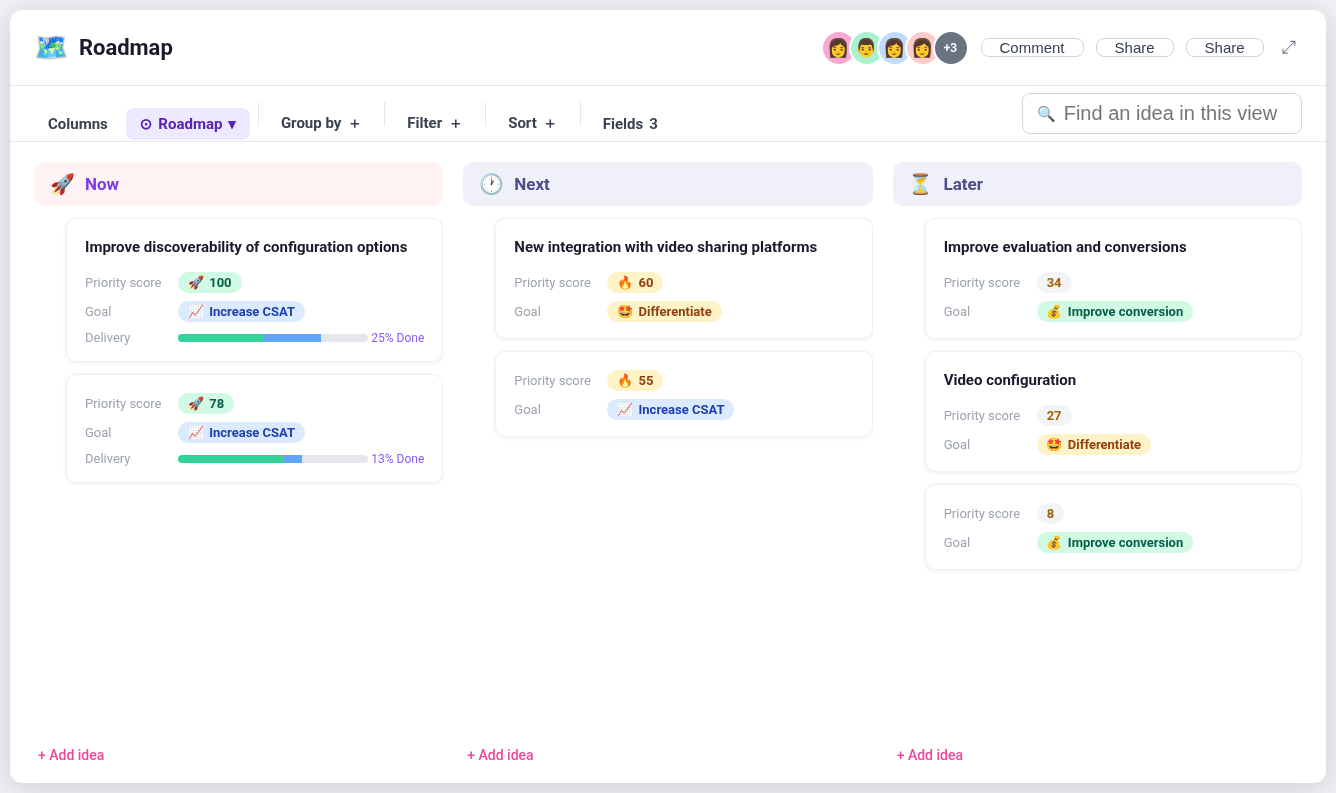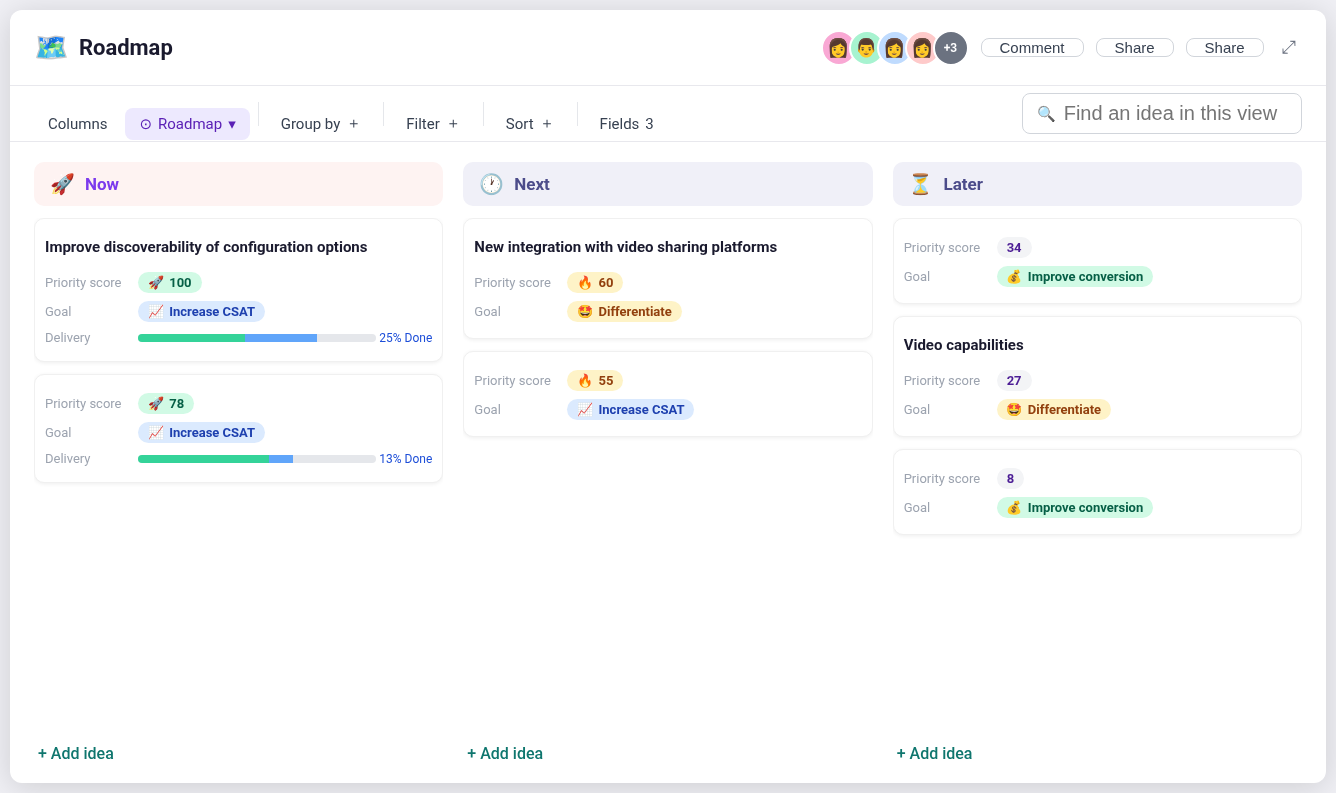--- a/index.html
+++ b/index.html
@@ -110,23 +110,23 @@
       gap: 4px;
       flex-shrink: 0;
     }
     .toolbar-item {
       padding: 7px 14px;
       border-radius: 8px;
       font-size: 15px;
       color: #374151;
       cursor: pointer;
       display: flex;
-      align-items: flex-end;
+      align-items: flex-start;
       gap: 6px;
-      font-weight: 400;
+      font-weight: 700;
       margin-top: 20px;
     }
     .toolbar-item.active {
       background: #ede9fe;
       color: #5b21b6;
     }
     .toolbar-divider {
       width: 1px;
       height: 24px;
       background: #e5e7eb;
@@ -185,23 +185,24 @@
     .cards-list {
       display: flex;
       flex-direction: column;
       gap: 12px;
       flex: 1;
       overflow-y: auto;
     }
     .card {
       background: #fff;
       border-radius: 10px;
-      padding: 18px 10px 16px;
+      padding: 18px 18px 16px;
       box-shadow: 0 1px 4px rgba(0,0,0,0.07);
       border: 1px solid #f0f0f0;
+      margin-left: 32px;
     }
     .card-title {
       font-size: 15px;
       font-weight: 700;
       color: #1a1a2e;
       margin-bottom: 14px;
       line-height: 1.4;
     }
     .card-row {
       display: flex;
@@ -229,46 +230,46 @@
     .badge-score-green {
       background: #d1fae5;
       color: #065f46;
     }
     .badge-score-yellow {
       background: #fef3c7;
       color: #92400e;
     }
     .badge-score-gray {
       background: #f3f4f6;
-      color: #4c1d95;
+      color: #a16207;
     }
     .badge-goal-csat {
       background: #dbeafe;
       color: #1e40af;
     }
     .badge-goal-differentiate {
       background: #fef3c7;
       color: #92400e;
     }
     .badge-goal-conversion {
       background: #d1fae5;
       color: #065f46;
     }
     .progress-text {
       font-size: 12px;
-      color: #1d4ed8;
+      color: #8b5cf6;
       white-space: nowrap;
     }
     .add-idea {
       display: flex;
       align-items: center;
       gap: 8px;
       padding: 16px 4px 0;
-      color: #0f766e;
-      font-size: 16px;
+      color: #ec4899;
+      font-size: 14px;
       cursor: pointer;
       font-weight: 500;
     }
 
     
     .av1 { background: #f9a8d4; }
     .av2 { background: #86efac; }
     .av3 { background: #93c5fd; }
     .av4 { background: #fca5a5; }
 
@@ -458,37 +459,38 @@
     </div>
 
     <div class="column">
       <div class="column-header col-later">
         <span class="col-emoji">⏳</span>
         <span class="col-label">Later</span>
       </div>
       <div class="cards-list">
 
         <div class="card">
+          <div class="card-title">Improve evaluation and conversions</div>
           <div class="card-row">
             <span class="card-label">Priority score</span>
             <span class="badge badge-score-gray">
               <span>34</span>
             </span>
           </div>
           <div class="card-row">
             <span class="card-label">Goal</span>
             <span class="badge badge-goal-conversion">
               <span>💰</span>
               <span>Improve conversion</span>
             </span>
           </div>
         </div>
 
         <div class="card">
-          <div class="card-title">Video capabilities</div>
+          <div class="card-title">Video configuration</div>
           <div class="card-row">
             <span class="card-label">Priority score</span>
             <span class="badge badge-score-gray">
               <span>27</span>
             </span>
           </div>
           <div class="card-row">
             <span class="card-label">Goal</span>
             <span class="badge badge-goal-differentiate">
               <span>🤩</span>

